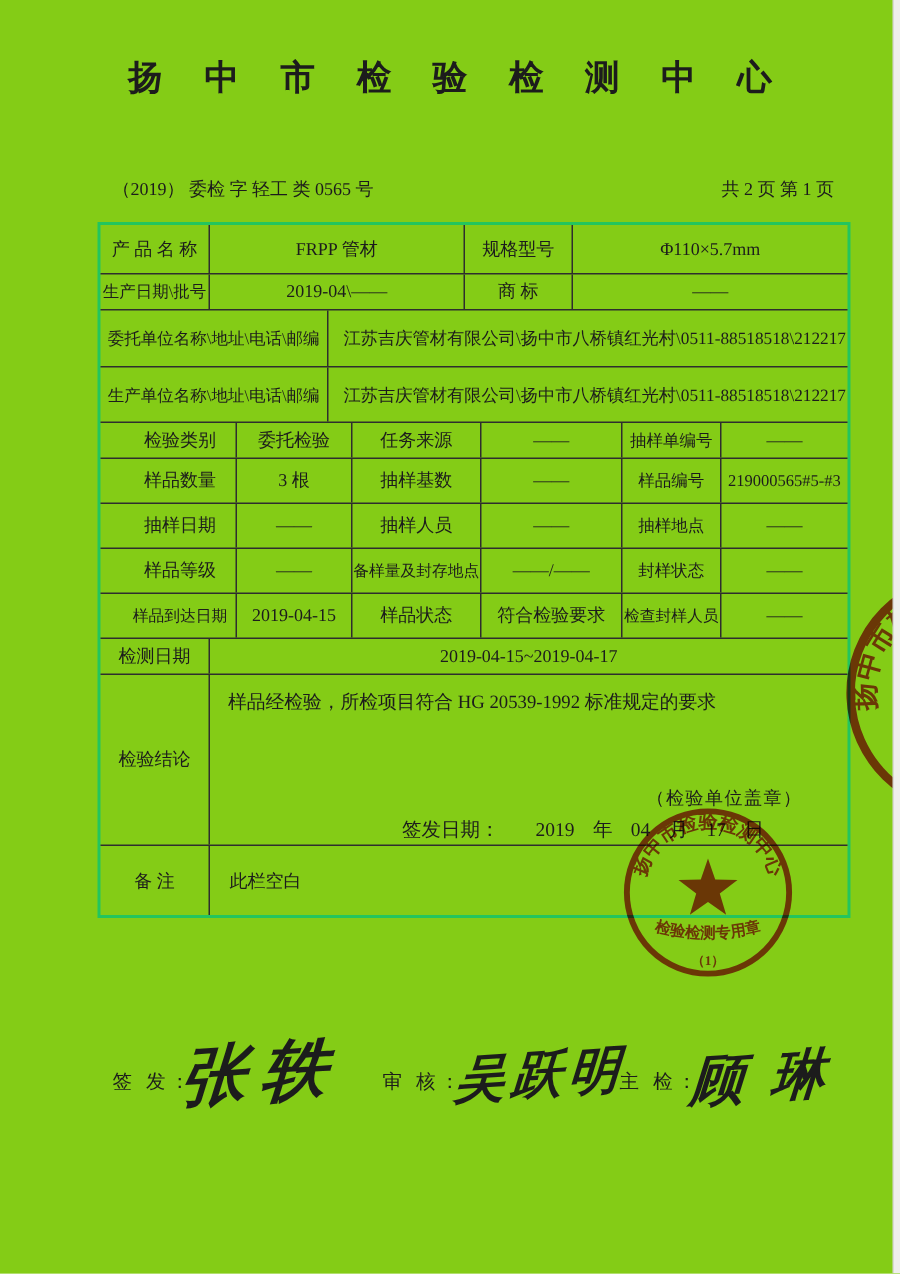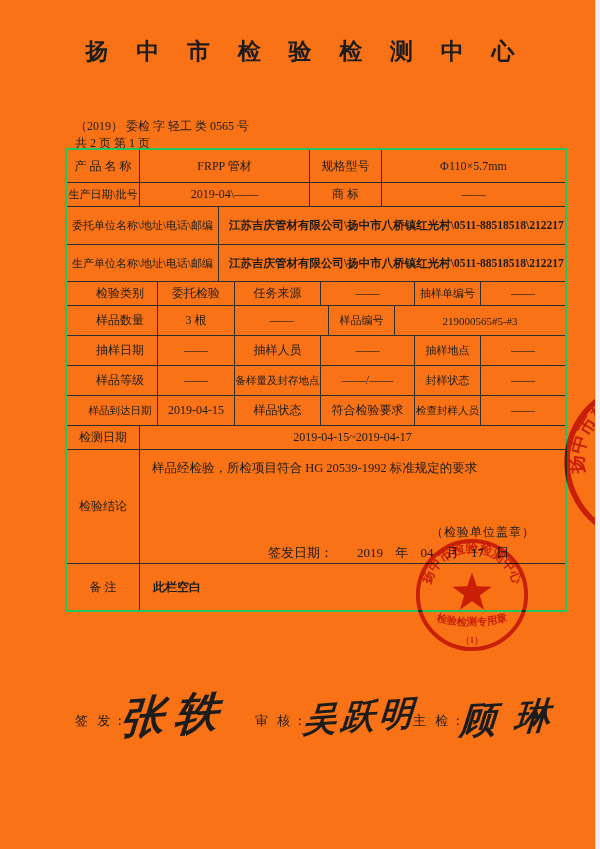--- a/index.html
+++ b/index.html
@@ -1,39 +1,39 @@
 <!DOCTYPE html>
 <html><head>
 <meta charset="utf-8">
 <style>
   html,body{margin:0;padding:0;}
   .page{
     position:relative; width:600px; height:849px;
-    background:#f97316; overflow:hidden;
+    background:#84cc16; overflow:hidden;
     font-family:"Liberation Serif","DejaVu Serif",serif;
     color:#1c1c1c;
   }
   .scan-edge{position:absolute;left:596px;top:0;width:4px;height:849px;background:#efefec;}
   .scan-line{position:absolute;left:595px;top:0;width:1px;height:849px;background:#d9d9d5;}
 
   .org-title{position:absolute;top:36px;left:0;width:100%;text-align:center;
     font-size:23px;font-weight:bold;letter-spacing:11px;text-indent:11px;white-space:nowrap;}
   .report-title{position:absolute;top:78px;left:0;width:100%;text-align:center;
     font-size:28px;font-weight:bold;letter-spacing:15px;text-indent:15px;white-space:nowrap;}
   .meta-row{position:absolute;top:118px;left:75px;right:44px;display:flex;
-    justify-content:space-between;font-size:12px;flex-direction:column;}
+    justify-content:space-between;font-size:12px;}
 
   .tbl{position:absolute;left:65px;top:148px;width:502px;border:2px solid #22c55e;box-sizing:border-box;background:transparent;}
   .trow{display:flex;border-bottom:1px solid #2e2e2e;box-sizing:border-box;}
   .trow:last-child{border-bottom:none;}
   .cell{border-right:1px solid #2e2e2e;box-sizing:border-box;display:flex;
     align-items:center;justify-content:center;text-align:center;font-size:12px;
     padding:1px 2px;overflow:hidden;white-space:nowrap;}
   .cell:last-child{border-right:none;flex:1;}
-  .cell.left{justify-content:flex-start;text-align:right;padding-left:10px;font-weight:bold;}
+  .cell.left{justify-content:flex-start;text-align:right;padding-left:10px;}
   .cell.wrap{white-space:normal;}
   .fs11{font-size:11px;}
   .fs105{font-size:10.5px;}
   .fs115{font-size:11.5px;}
   .wA1{width:73px;} .wA2{width:170px;} .wA3{width:72px;}
   .wB1{width:152px;}
   .wC1{width:75px;margin-left:16px;} .wC2{width:77px;} .wC3{width:86px;text-align:right;} .wC4{width:94px;} .wC5{width:66px;}
   .wD1{width:73px;}
 
   .concl-cell{position:relative;display:block;padding:0;}
@@ -96,20 +96,21 @@
       <div class="cell wC2">委托检验</div>
       <div class="cell wC3">任务来源</div>
       <div class="cell wC4">——</div>
       <div class="cell wC5 fs11">抽样单编号</div>
       <div class="cell">——</div>
     </div>
 
     <div class="trow" style="height:30px">
       <div class="cell wC1">样品数量</div>
       <div class="cell wC2">3 根</div>
+      <div class="cell wC3">抽样基数</div>
       <div class="cell wC4">——</div>
       <div class="cell wC5 fs11">样品编号</div>
       <div class="cell fs11">219000565#5-#3</div>
     </div>
 
     <div class="trow" style="height:30px">
       <div class="cell wC1">抽样日期</div>
       <div class="cell wC2">——</div>
       <div class="cell wC3">抽样人员</div>
       <div class="cell wC4">——</div>

